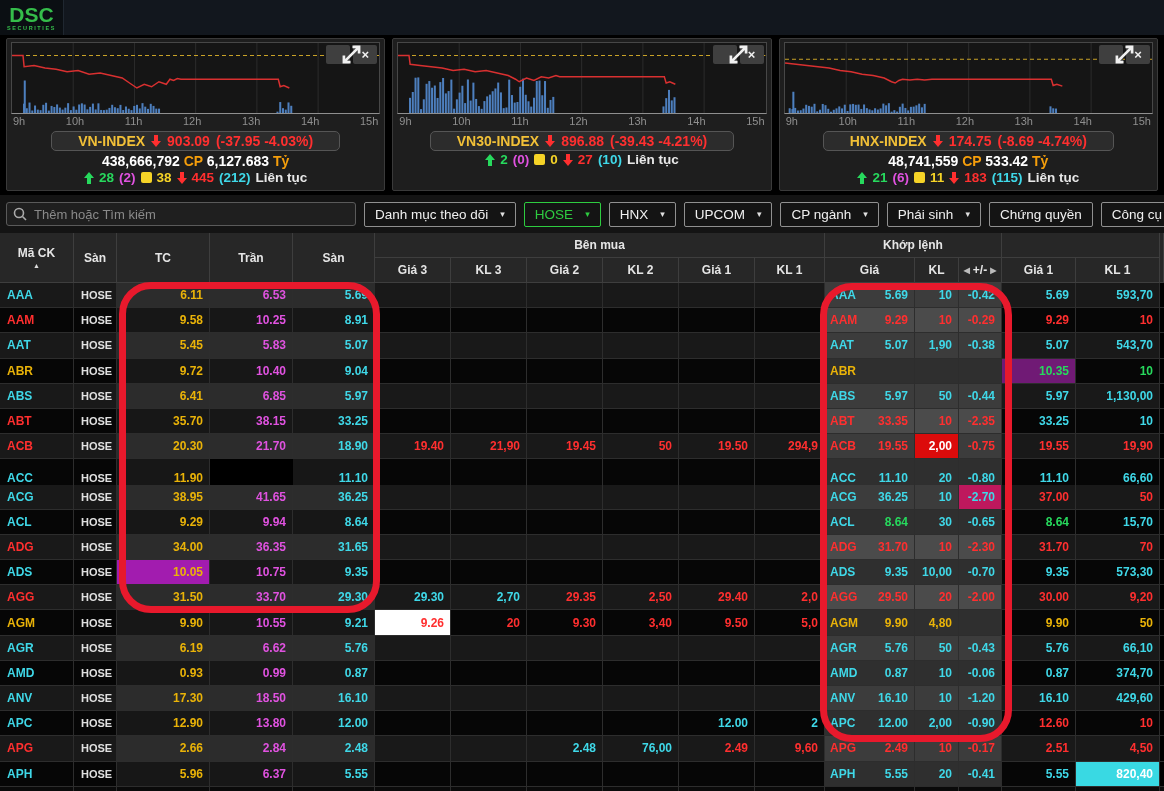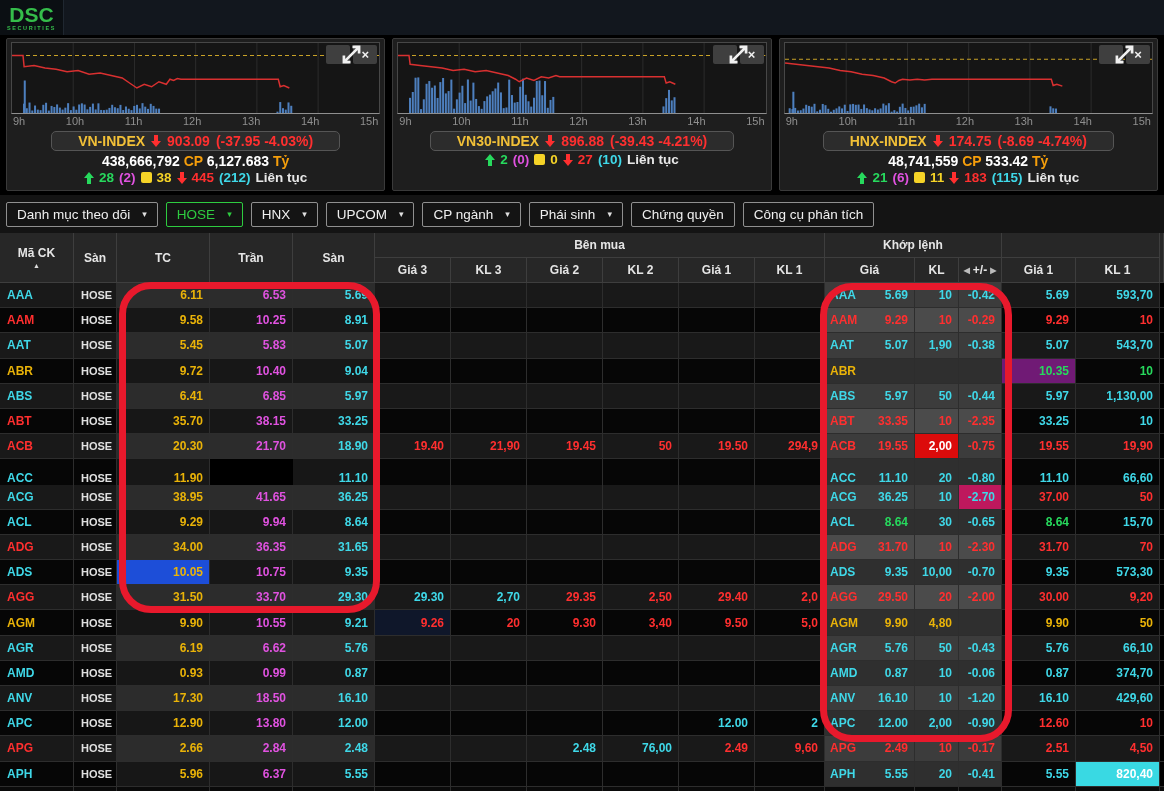--- a/index.html
+++ b/index.html
@@ -413,20 +413,27 @@
           <path d="M5 12 L0 6 H3 V0 H7 V6 H10 Z" fill="#ff2f2f"></path>
         </svg>
         <span style="color: rgb(255, 47, 47);">183</span>
         <span style="color: rgb(63, 216, 232);">(115)</span>
         <span>Liên tục</span>
       </div>
     </div>
   </div>
 
 <div class="toolbar">
+  <div class="searchwrap">
+    <svg width="14" height="14" viewBox="0 0 14 14">
+      <circle cx="6" cy="6" r="4.5" fill="none" stroke="#aaa" stroke-width="1.6"></circle>
+      <line x1="9.5" y1="9.5" x2="13" y2="13" stroke="#aaa" stroke-width="1.6"></line>
+    </svg>
+    <input type="text" placeholder="Thêm hoặc Tìm kiếm" style="">
+  </div>
   <div style="display:flex;gap:8px;" id="toolbar-buttons">
       <div class="tbtn">
         <span>Danh mục theo dõi</span>
         <span class="caret">▾</span>
       </div>
       <div class="tbtn active">
         <span>HOSE</span>
         <span class="caret">▾</span>
       </div>
       <div class="tbtn">
@@ -723,21 +730,21 @@
         </div>
         <div class="cell" style="background: rgb(75, 75, 75); color: rgb(255, 47, 47);">10</div>
         <div class="cell" style="background: rgb(75, 75, 75); color: rgb(255, 47, 47);">-2.30</div>
         <div class="cell" style="background: rgb(25, 25, 25); color: rgb(255, 47, 47);">31.70</div>
         <div class="cell" style="background: rgb(25, 25, 25); color: rgb(255, 47, 47);">70</div>
         <div class="cell" style="background: rgb(0, 0, 0);"></div>
       </div>
       <div class="trow">
         <div class="cell left" style="background: rgb(6, 6, 6); color: rgb(63, 216, 232);">ADS</div>
         <div class="cell left ex" style="background: rgb(6, 6, 6);">HOSE</div>
-        <div class="cell" style="background: #1d4ed8; color: rgb(234, 179, 8);">10.05</div>
+        <div class="cell" style="background: #a21caf; color: rgb(234, 179, 8);">10.05</div>
         <div class="cell" style="background: rgb(23, 23, 23); color: rgb(224, 82, 224);">10.75</div>
         <div class="cell" style="background: rgb(23, 23, 23); color: rgb(63, 216, 232);">9.35</div>
         <div class="cell" style="background: rgb(6, 6, 6);"></div>
         <div class="cell" style="background: rgb(6, 6, 6);"></div>
         <div class="cell" style="background: rgb(6, 6, 6);"></div>
         <div class="cell" style="background: rgb(6, 6, 6);"></div>
         <div class="cell" style="background: rgb(6, 6, 6);"></div>
         <div class="cell" style="background: rgb(6, 6, 6);"></div>
         <div class="cell mprice" style="background: rgb(47, 47, 47);">
           <span style="color: rgb(63, 216, 232);">ADS</span>
@@ -770,21 +777,21 @@
         <div class="cell" style="background: rgb(25, 25, 25); color: rgb(255, 47, 47);">30.00</div>
         <div class="cell" style="background: rgb(25, 25, 25); color: rgb(255, 47, 47);">9,20</div>
         <div class="cell" style="background: rgb(0, 0, 0);"></div>
       </div>
       <div class="trow">
         <div class="cell left" style="background: rgb(6, 6, 6); color: rgb(234, 179, 8);">AGM</div>
         <div class="cell left ex" style="background: rgb(6, 6, 6);">HOSE</div>
         <div class="cell" style="background: rgb(23, 23, 23); color: rgb(234, 179, 8);">9.90</div>
         <div class="cell" style="background: rgb(23, 23, 23); color: rgb(224, 82, 224);">10.55</div>
         <div class="cell" style="background: rgb(23, 23, 23); color: rgb(63, 216, 232);">9.21</div>
-        <div class="cell" style="background: #0f172a; color: rgb(255, 47, 47); padding-left: 32px;">9.26</div>
+        <div class="cell" style="background: #ffffff; color: rgb(255, 47, 47); padding-left: 32px;">9.26</div>
         <div class="cell" style="background: rgb(6, 6, 6); color: rgb(255, 47, 47);">20</div>
         <div class="cell" style="background: rgb(6, 6, 6); color: rgb(255, 47, 47);">9.30</div>
         <div class="cell" style="background: rgb(6, 6, 6); color: rgb(255, 47, 47);">3,40</div>
         <div class="cell" style="background: rgb(6, 6, 6); color: rgb(255, 47, 47);">9.50</div>
         <div class="cell" style="background: rgb(6, 6, 6); color: rgb(255, 47, 47);">5,0</div>
         <div class="cell mprice" style="background: rgb(47, 47, 47);">
           <span style="color: rgb(234, 179, 8);">AGM</span>
           <span style="color: rgb(234, 179, 8);">9.90</span>
         </div>
         <div class="cell" style="background: rgb(47, 47, 47); color: rgb(234, 179, 8);">4,80</div>

